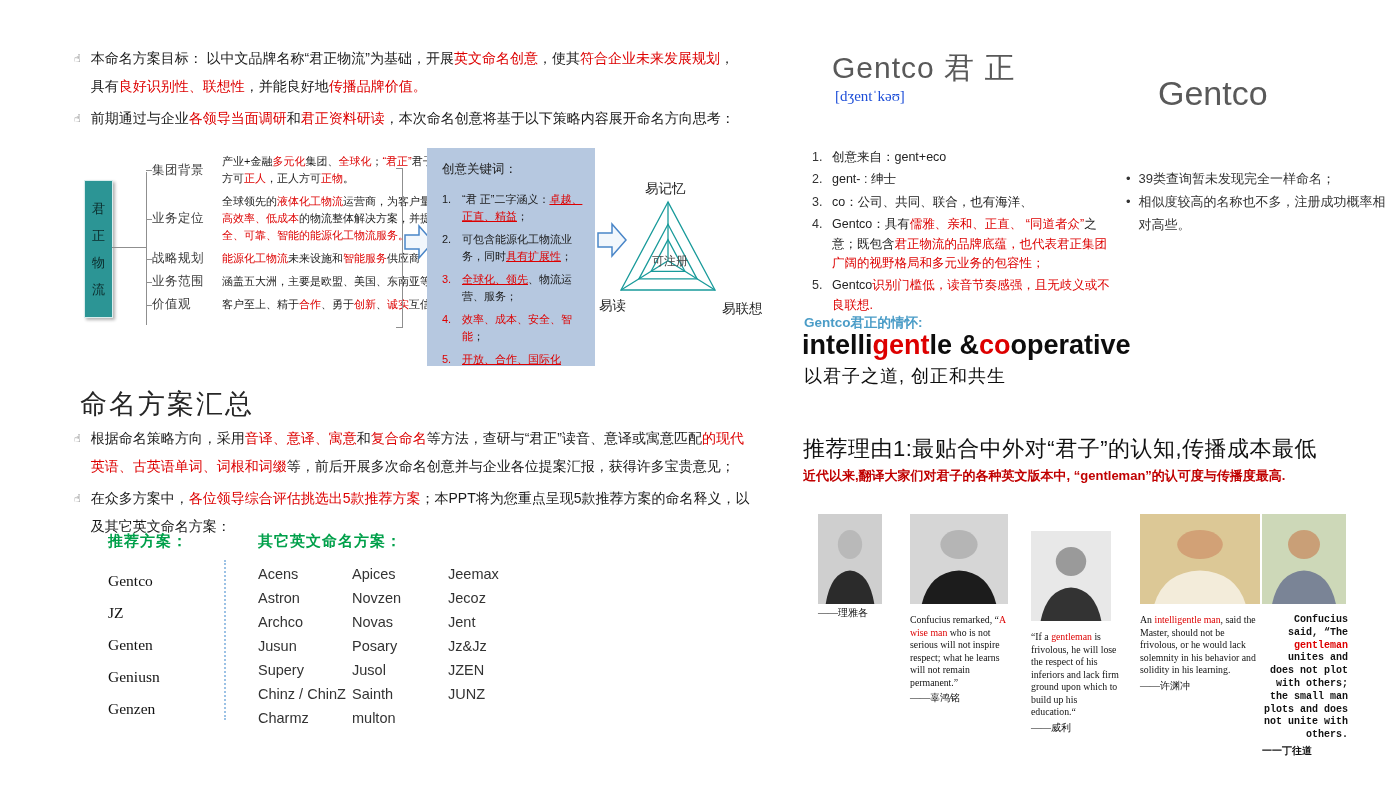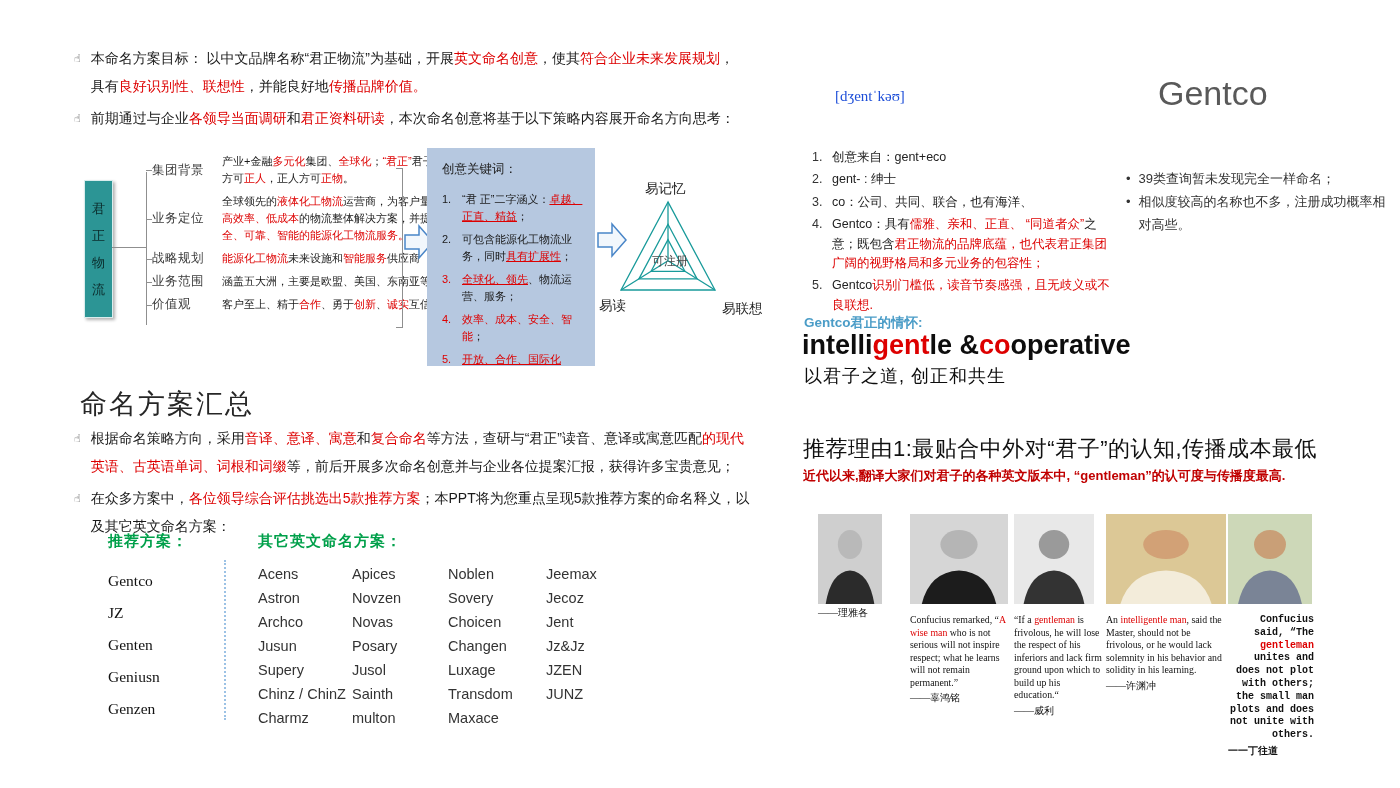--- a/index.html
+++ b/index.html
@@ -214,39 +214,31 @@
       </div>
       <div class="ocol2">
         <div class="oitem">Apices</div>
         <div class="oitem">Novzen</div>
         <div class="oitem">Novas</div>
         <div class="oitem">Posary</div>
         <div class="oitem">Jusol</div>
         <div class="oitem">Sainth</div>
         <div class="oitem">multon</div>
       </div>
-      <div class="ocol3">
-        <div class="oitem">Noblen</div>
-        <div class="oitem">Sovery</div>
-        <div class="oitem">Choicen</div>
-        <div class="oitem">Changen</div>
-        <div class="oitem">Luxage</div>
-        <div class="oitem">Transdom</div>
-        <div class="oitem">Maxace</div>
-      </div>
       <div class="ocol5">
         <div class="oitem">Jeemax</div>
         <div class="oitem">Jecoz</div>
         <div class="oitem">Jent</div>
         <div class="oitem">Jz&amp;Jz</div>
         <div class="oitem">JZEN</div>
         <div class="oitem">JUNZ</div>
       </div>
     </div>
 
+  <div class="abs" id="r-title">Gentco  君 正</div>
   <div class="abs" id="r-phon">[dʒentˈkəʊ]</div>
   <div class="abs" id="r-big">Gentco</div>
 
   <div class="abs" id="num-list">
       <div class="nrow">
         <span class="nnum">1.</span>
         <div class="ntext"><span>创意来自：gent+eco</span></div>
       </div>
       <div class="nrow">
         <span class="nnum">2.</span>
@@ -298,21 +290,21 @@
         <div class="qphoto">
           <svg viewBox="0 0 100 118" preserveAspectRatio="none">
             <rect width="100" height="118" fill="#d6d6d6"></rect>
             <circle cx="50" cy="40" r="19" fill="#b5b5b5"></circle>
             <path d="M12 118 Q20 76 50 74 Q80 76 88 118 Z" fill="#1c1c1c"></path>
           </svg>
         </div>
         <div class="qcap"><span>Confucius remarked, “</span><span class="r">A wise man</span><span> who is not serious will not inspire respect; what he learns will not remain permanent.”</span></div>
         <div class="qattr">——辜鸿铭</div>
       </figure>
-      <figure class="qcol qcol3" style="margin: 0px;">
+      <figure class="qcol qcol3" style="margin: 17px;">
         <div class="qphoto">
           <svg viewBox="0 0 100 118" preserveAspectRatio="none">
             <rect width="100" height="118" fill="#e8e8e8"></rect>
             <circle cx="50" cy="40" r="19" fill="#9a9a9a"></circle>
             <path d="M12 118 Q20 76 50 74 Q80 76 88 118 Z" fill="#333333"></path>
           </svg>
         </div>
         <div class="qcap"><span>“If a </span><span class="r">gentleman</span><span> is frivolous, he will lose the respect of his inferiors and lack firm ground upon which to build up his education.“</span></div>
         <div class="qattr">——威利</div>
       </figure>

